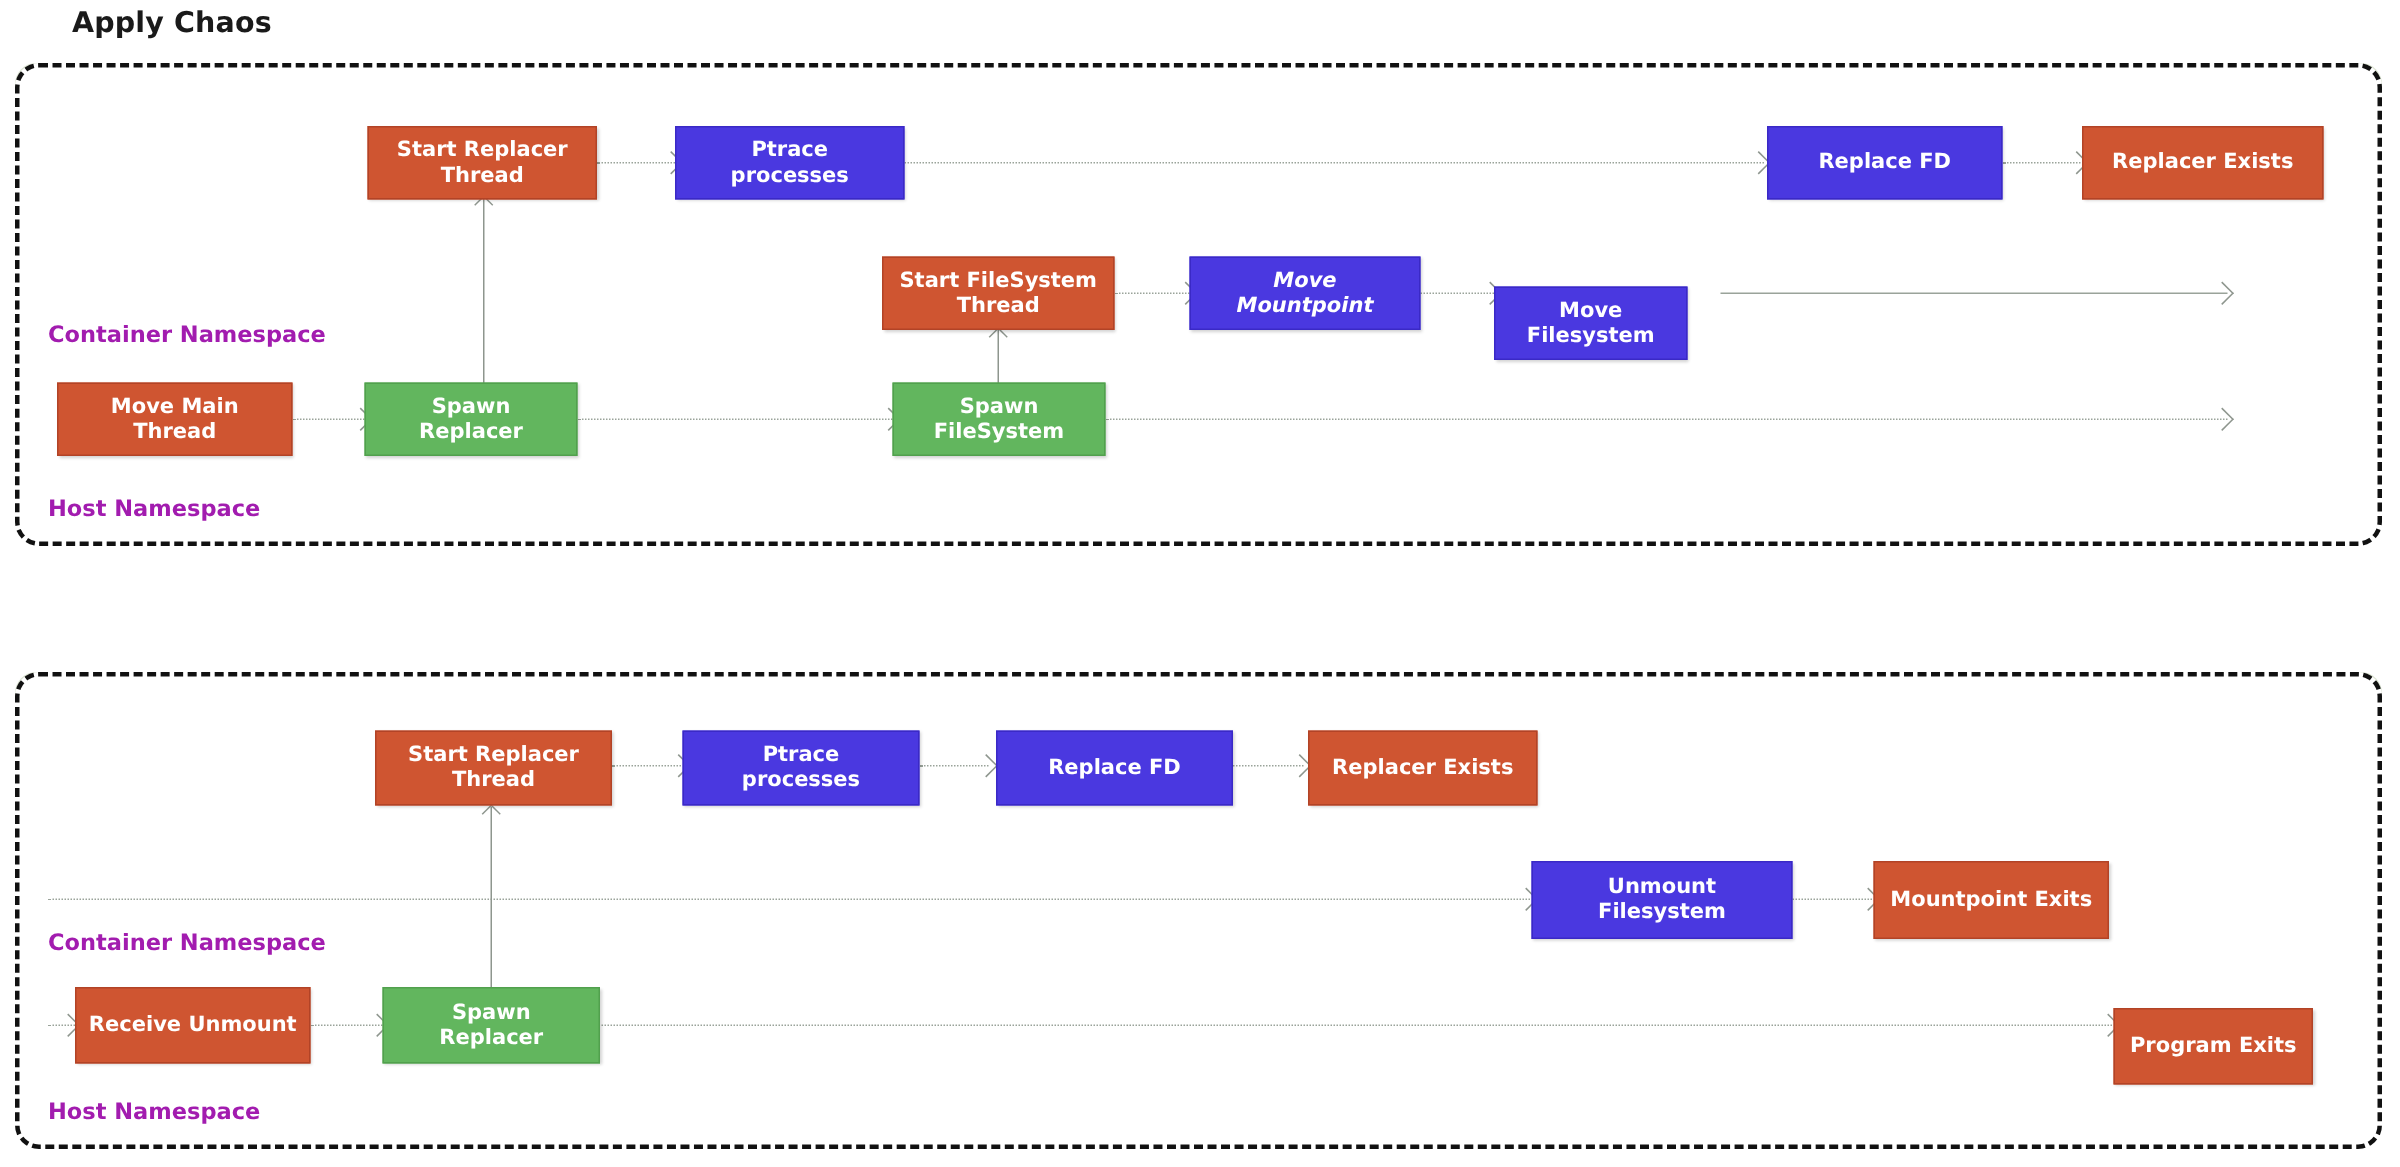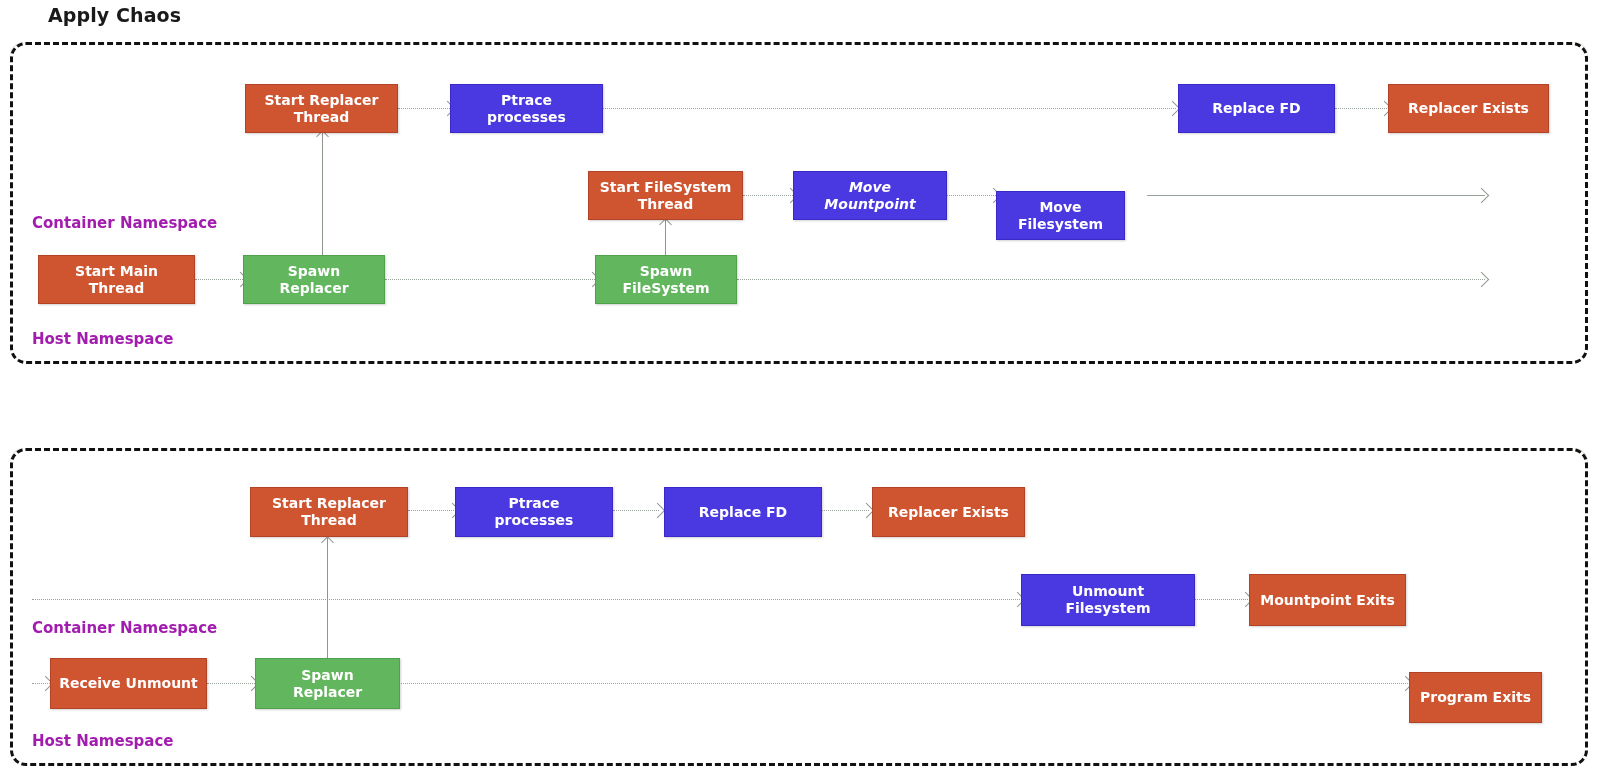--- a/index.html
+++ b/index.html
@@ -151,21 +151,21 @@
     <div class="node orange" style="left:1378px; top:42px; width:161px; height:49px;">Replacer Exists</div>
 
     <div class="node orange" style="left:578px; top:129px; width:155px; height:49px;">Start FileSystem
 Thread</div>
 
     <div class="node blue" style="left:783px; top:129px; width:154px; height:49px;font-style:italic;">Move
 Mountpoint</div>
 
     <div class="node blue" style="left:986px; top:129px; width:129px; height:49px;margin-top:20px;">Move Filesystem</div>
 
-    <div class="node orange" style="left:28px; top:213px; width:157px; height:49px;">Start Main
+    <div class="node orange" style="left:28px; top:213px; width:157px; height:49px;">Move Main
 Thread</div>
 
     <div class="node green" style="left:233px; top:213px; width:142px; height:49px;">Spawn
 Replacer</div>
 
     <div class="node green" style="left:585px; top:213px; width:142px; height:49px;">Spawn
 FileSystem</div>
   </div>
 
   <div class="swim-group" style="left:10px; top:448px; width:1578px; height:318px;">

